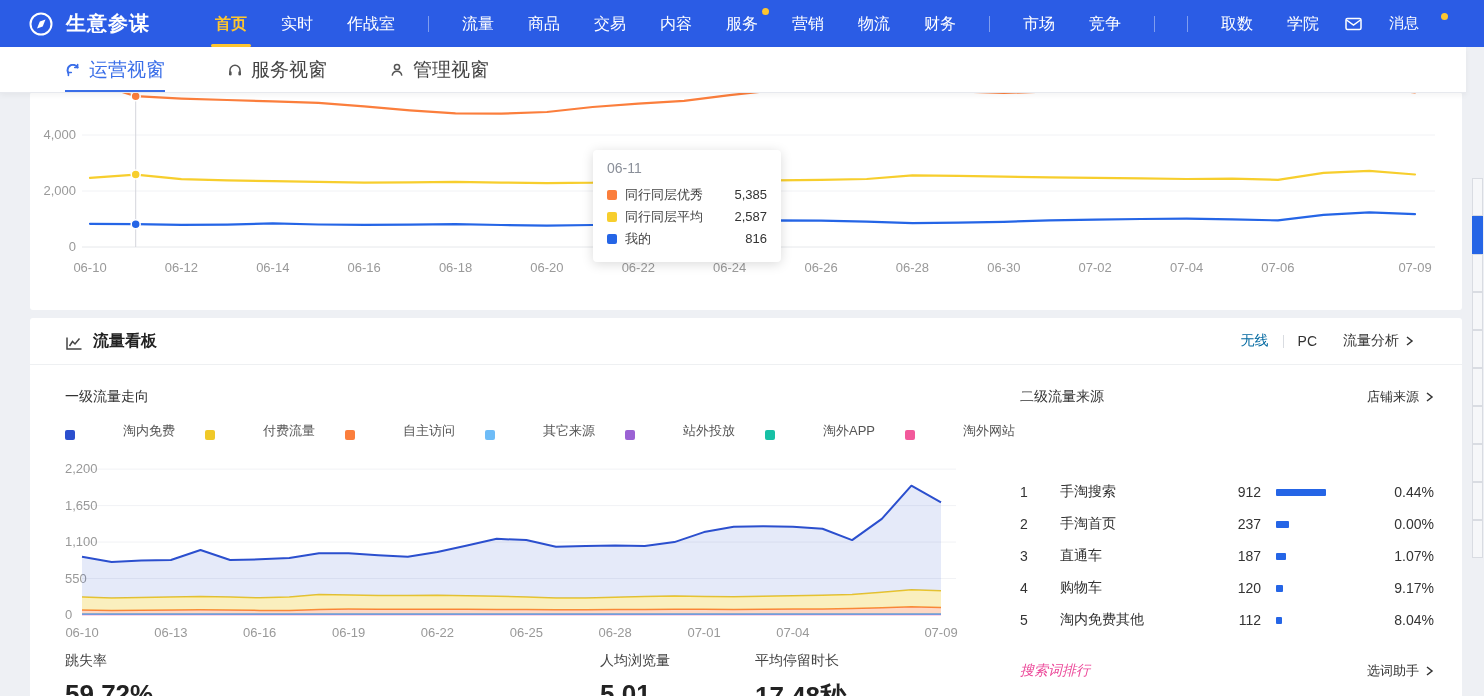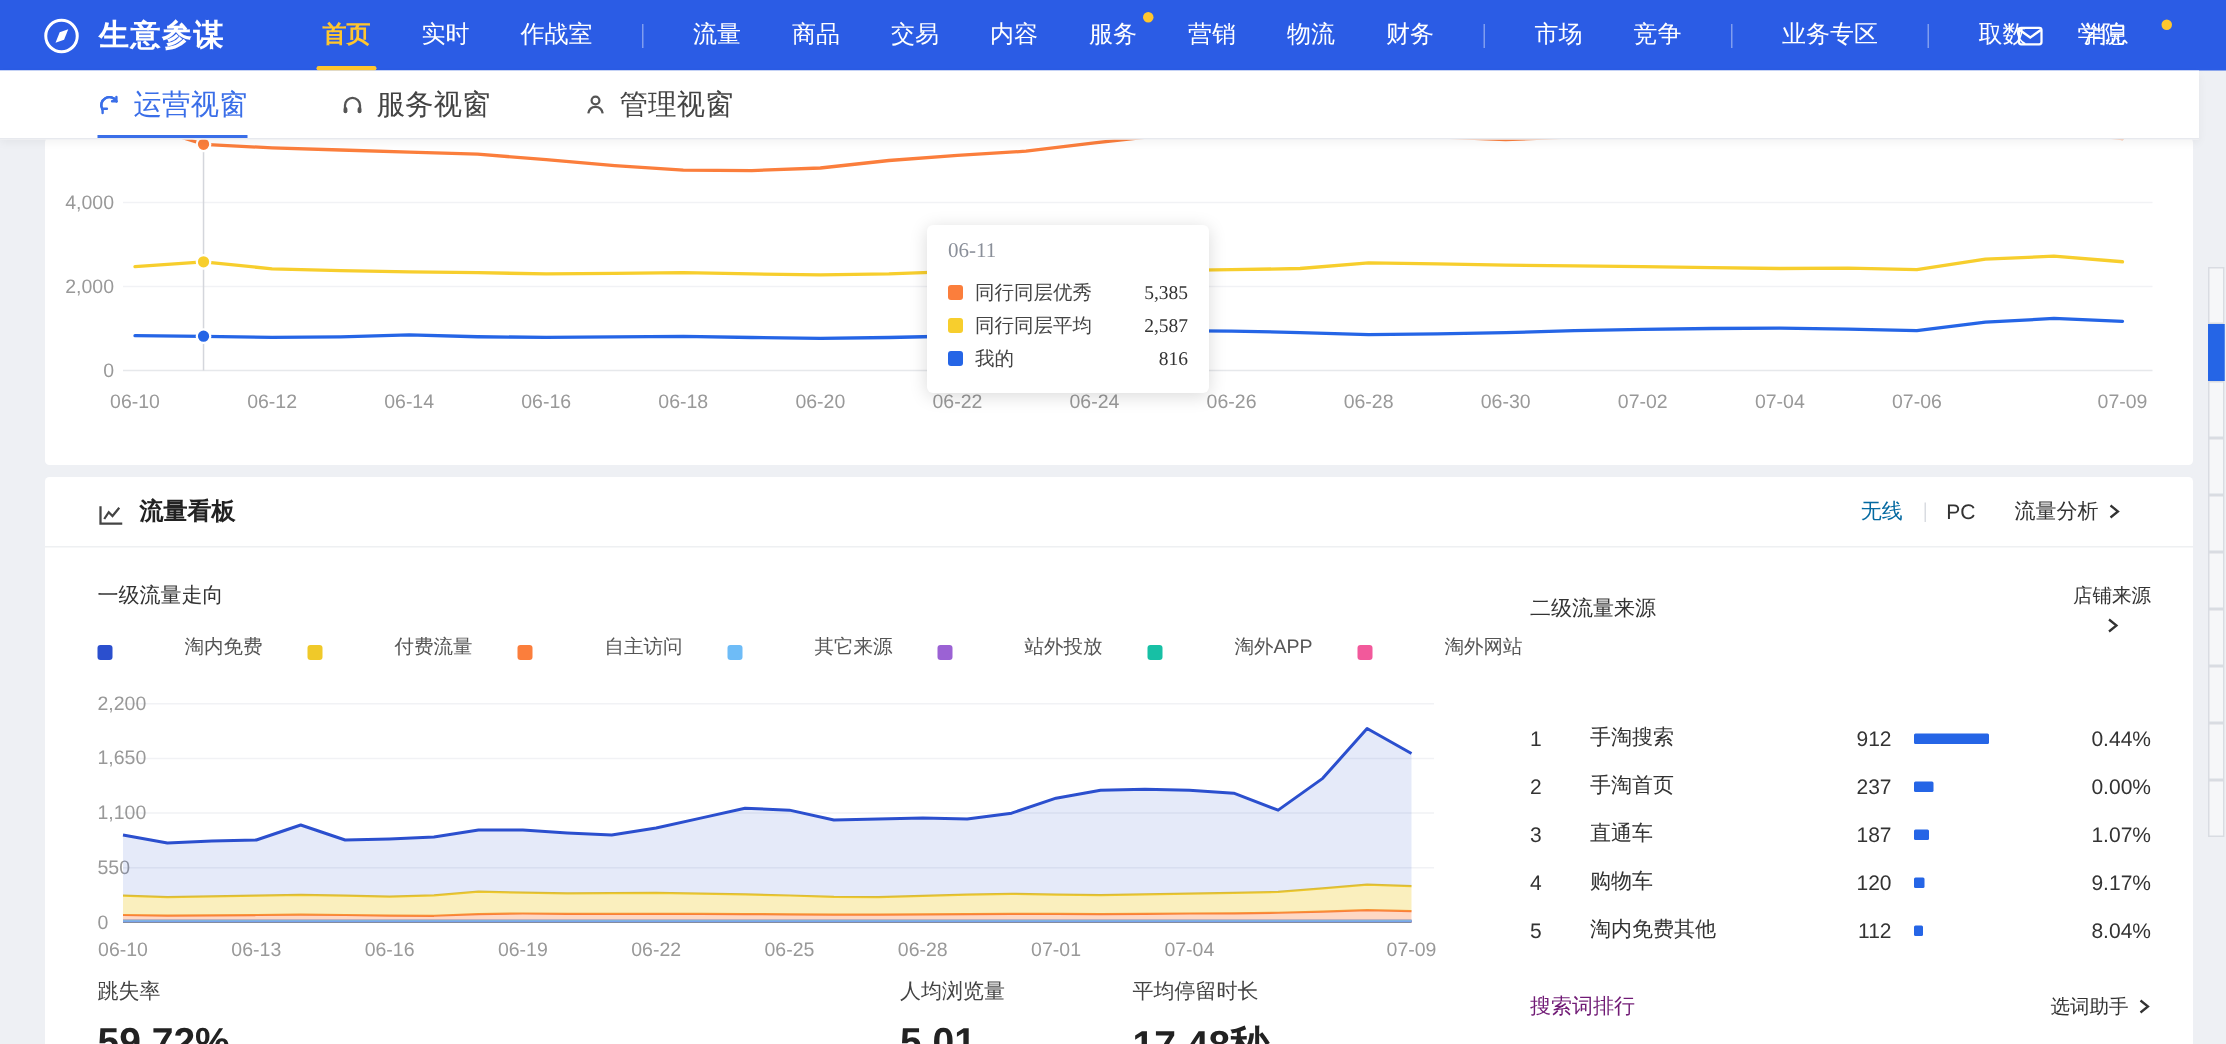--- a/index.html
+++ b/index.html
@@ -31,21 +31,21 @@
   #date-bar{position:absolute;right:58px;top:47px;height:45px;display:flex;align-items:center;gap:12px;}
   #date-text{font-size:14px;color:#333;display:flex;gap:6px;align-items:center;cursor:pointer;}
   .date-nav{display:flex;align-items:center;gap:26px;margin-left:14px;}
 
   
   .card{position:absolute;background:#fff;border-radius:3px;}
   #card-trend{left:30px;top:92px;width:1432px;height:218px;overflow:hidden;}
   #card-flow{left:30px;top:318px;width:1432px;height:420px;overflow:hidden;}
 
   
-  #trend-tooltip{position:absolute;left:588px;top:58px;width:160px;background:#fff;border-radius:4px;box-shadow:0 2px 12px rgba(0,0,0,.15);padding:10px 14px 12px;z-index:6;font-family:Liberation Serif, serif;}
+  #trend-tooltip{position:absolute;left:563px;top:58px;width:160px;background:#fff;border-radius:4px;box-shadow:0 2px 12px rgba(0,0,0,.15);padding:10px 14px 12px;z-index:6;}
   #trend-tooltip .tt-date{font-size:14px;color:#8a8f99;margin-bottom:8px;}
   .tt-row{display:flex;align-items:center;font-size:13px;color:#444;line-height:22px;text-align:right;}
   .tt-row .sq{width:10px;height:10px;border-radius:2px;margin-right:8px;flex:none;}
   .tt-row .tt-val{margin-left:auto;color:#333;}
 
   
   #flow-header{position:absolute;left:0;top:0;width:1432px;height:46px;border-bottom:1px solid #eef0f2;display:flex;align-items:center;}
   #flow-title{display:flex;align-items:flex-end;margin-left:35px;font-size:16px;color:#222;font-weight:bold;}
   #flow-title svg{margin-right:10px;}
   #flow-controls{margin-left:auto;margin-right:48px;display:flex;align-items:center;font-size:14px;gap:14px;}
@@ -64,33 +64,33 @@
   
   .stat{position:absolute;top:334px;}
   .stat .stat-label{font-size:14px;color:#444;}
   .stat .stat-value{font-size:26px;color:#222;font-weight:bold;margin-top:9px;}
   .stat1{left:35px;} .stat2{left:570px;} .stat3{left:725px;}
 
   
   #source-panel{position:absolute;left:990px;top:0;width:414px;height:420px;}
   #source-head{position:absolute;left:0;top:70px;width:414px;display:flex;align-items:center;}
   #source-head .sp-title{font-size:14px;color:#333;}
-  #source-head .panel-link{margin-left:auto;font-size:13px;flex-direction:column;}
+  #source-head .panel-link{margin-left:auto;font-size:13px;}
   #source-cols{position:absolute;left:0;top:128px;width:414px;display:flex;font-size:13px;color:#9aa0a8;}
   .col-rank{width:30px;}
   .col-name{flex:1;padding-left:10px;}
   .col-vb{width:148px;text-align:center;}
   .col-conv{width:88px;text-align:right;}
   #source-rows{position:absolute;left:0;top:158px;width:414px;}
   .src-row{display:flex;align-items:center;height:32px;font-size:14px;color:#333;}
   .src-row .col-visitors{width:78px;text-align:right;}
   .src-row .col-bar{width:70px;padding-left:15px;display:flex;align-items:center;}
   .src-row .bar{height:7px;background:#2565e6;border-radius:1px;}
   #panel-footer{position:absolute;left:0;top:344px;width:414px;display:flex;align-items:center;}
-  #panel-footer .pf-title{font-size:14px;color:#701a75;}
+  #panel-footer .pf-title{font-size:14px;color:#ec4899;font-style:italic;}
   #panel-footer .panel-link{margin-left:auto;font-size:13px;}
 
   
   #rail{position:absolute;left:1472px;top:0;width:12px;height:696px;}
   .rail-cell{position:absolute;left:0;width:11px;height:38px;background:#f6f7f9;border:1px solid #d9dce2;box-sizing:border-box;}
   .rail-cell.active{background:#2565e6;border-color:#2565e6;}
 
   svg{display:block;}
   text{font-family:"Liberation Sans","DejaVu Sans",sans-serif;}
 </style>
@@ -119,21 +119,20 @@
         <span class="nav-item">交易</span>
         <span class="nav-item">内容</span>
         <span class="nav-item">服务<i class="nav-dot"></i></span>
         <span class="nav-item">营销</span>
         <span class="nav-item">物流</span>
         <span class="nav-item">财务</span>
         <span class="nav-divider"></span>
         <span class="nav-item">市场</span>
         <span class="nav-item">竞争</span>
         <span class="nav-divider"></span>
-        <span class="nav-item">业务专区</span>
         <span class="nav-divider"></span>
         <span class="nav-item">取数</span>
         <span class="nav-item">学院</span>
       </div>
     <div id="nav-msg">
       <span>
         <svg width="17" height="14" viewBox="0 0 17 14">
             <rect x="1" y="1.5" width="15" height="11" rx="1.5" fill="none" stroke="#fff" stroke-width="1.5"></rect>
             <path d="M1.5 3l7 5 7-5" fill="none" stroke="#fff" stroke-width="1.5"></path>
           </svg>

